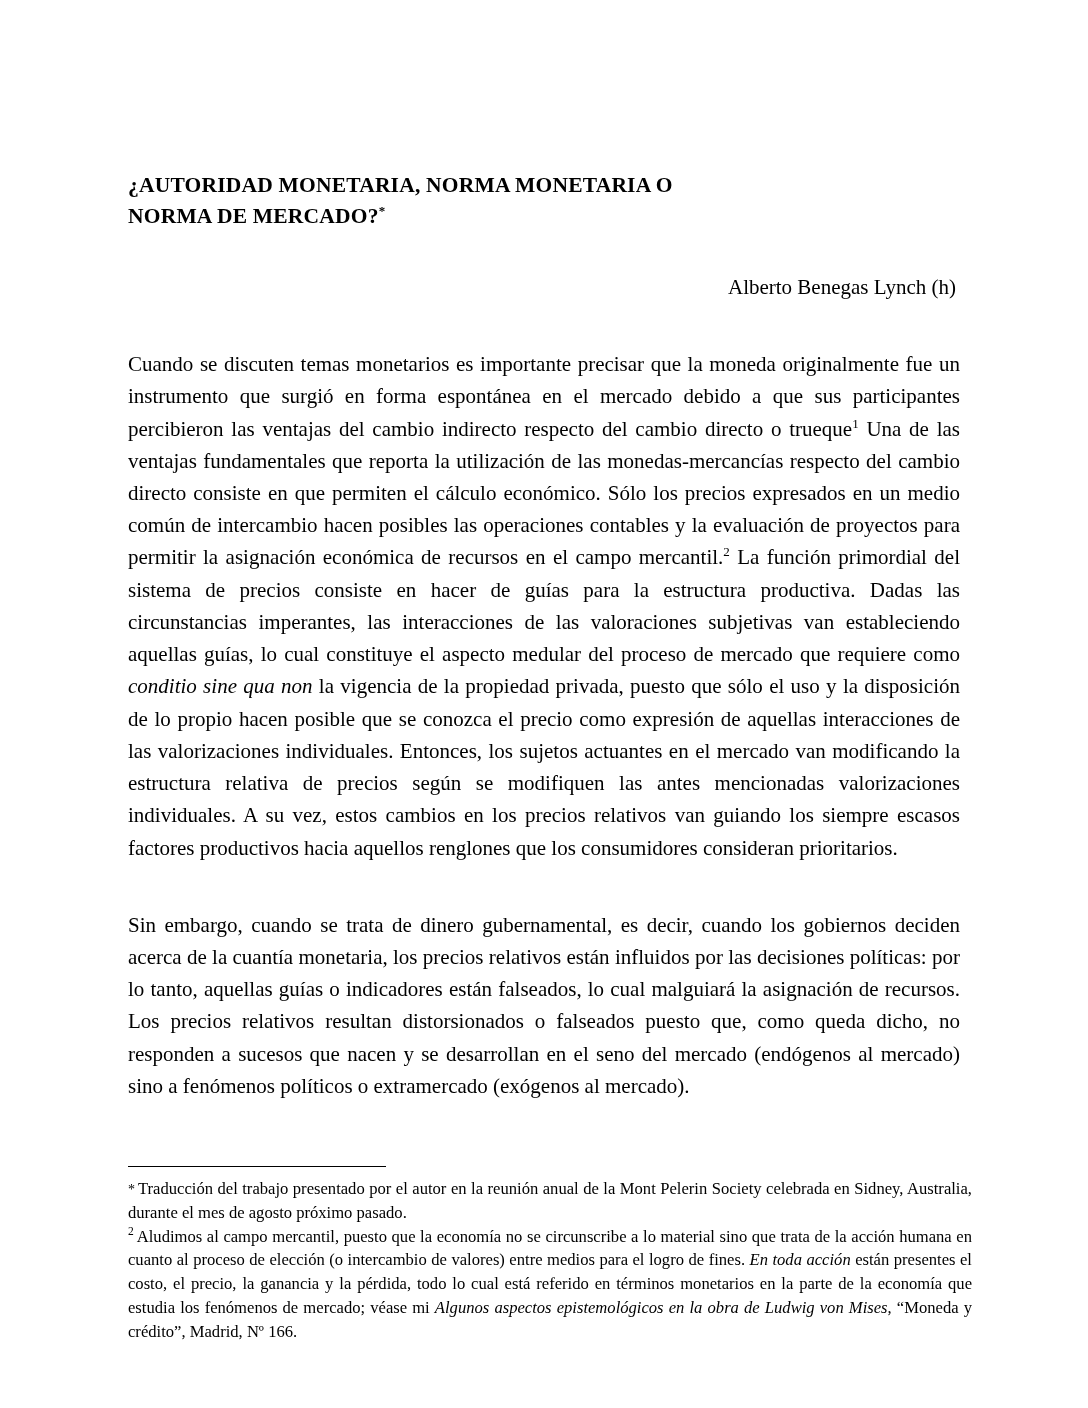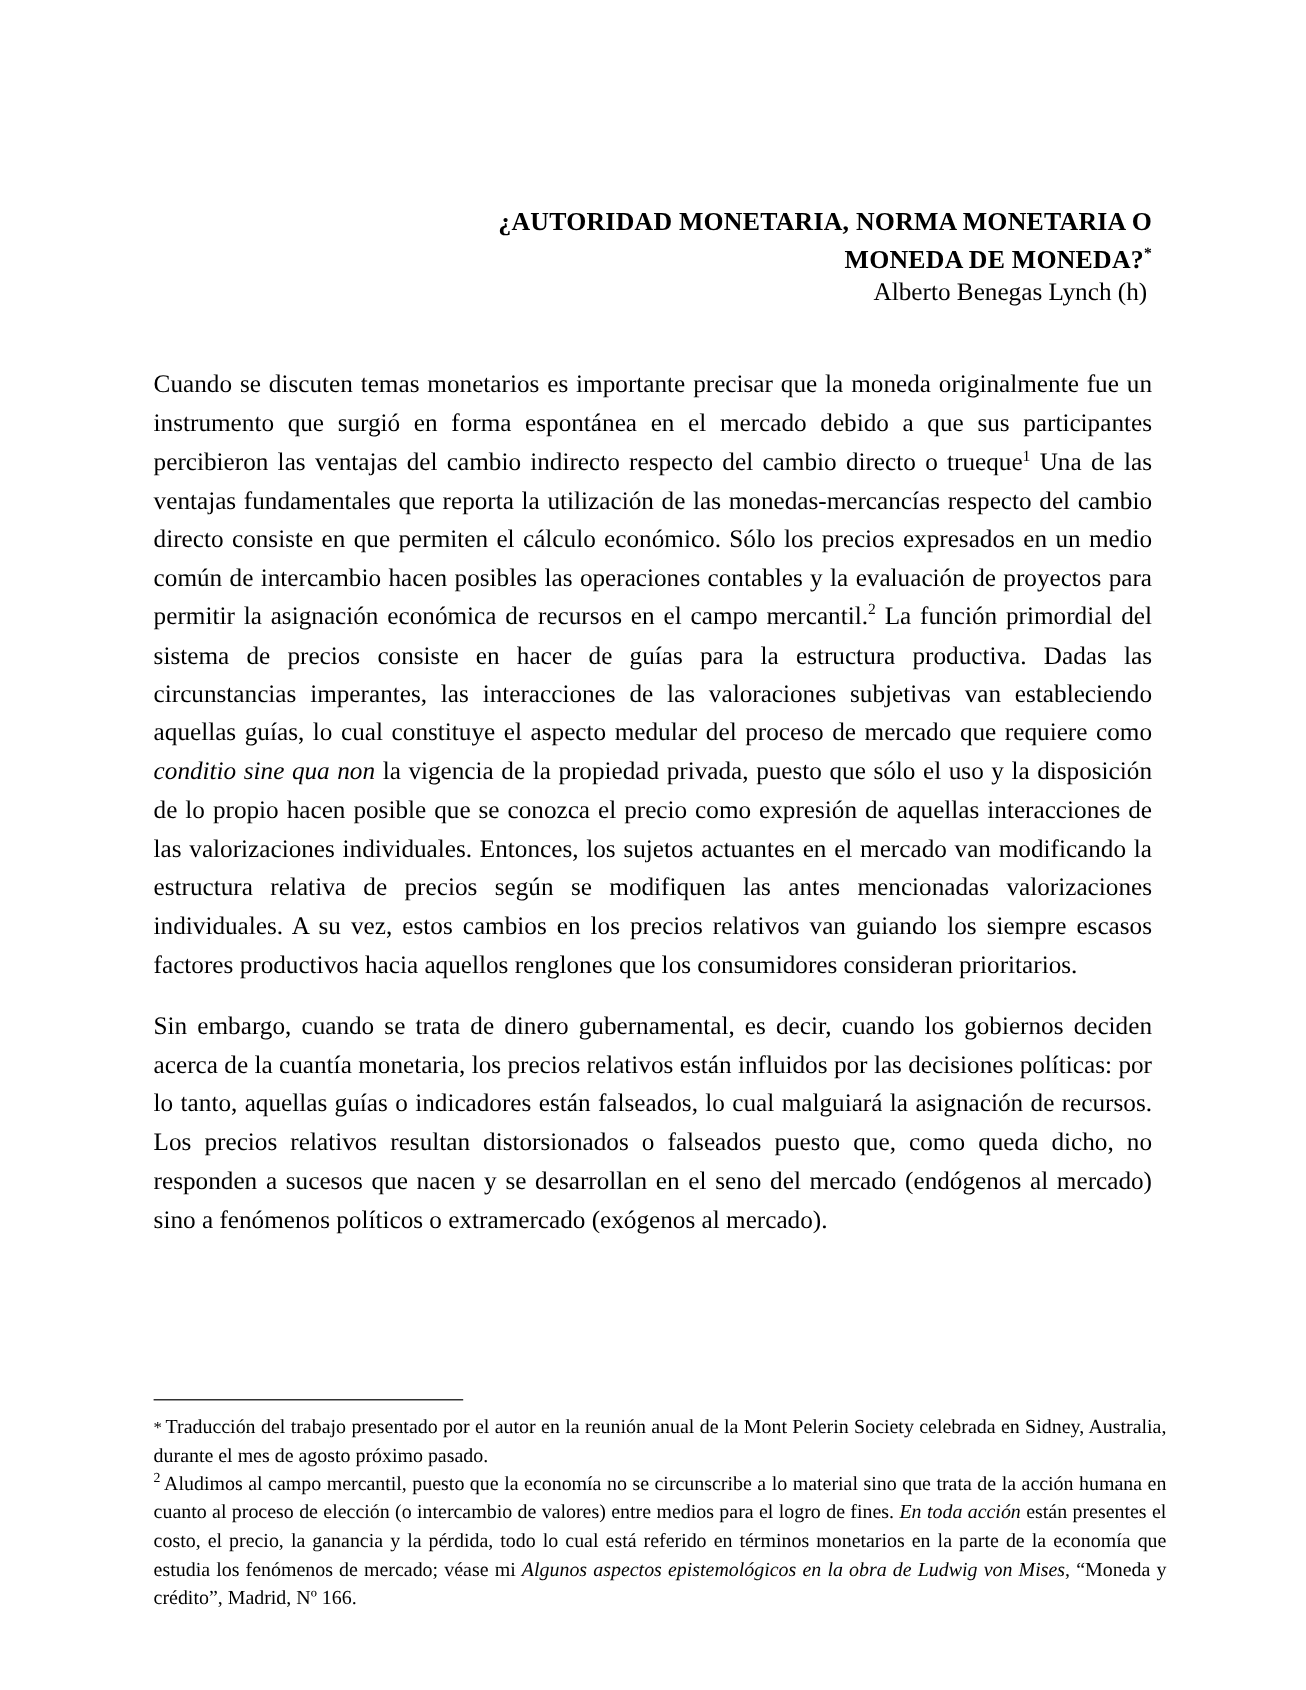--- a/index.html
+++ b/index.html
@@ -14,47 +14,48 @@
   .page {
     position: relative;
     width: 1088px;
     height: 1408px;
     background: #ffffff;
     box-sizing: border-box;
     padding: 170px 128px 0 128px;
     overflow: hidden;
   }
   .title {
-    text-align: right;
+    text-align: left;
     font-weight: bold;
     font-size: 21.5px;
     line-height: 1.42;
     letter-spacing: 0.2px;
     margin: 0;
   }
   .title .sup {
     font-size: 13px;
     vertical-align: super;
     font-weight: bold;
   }
   .author {
     text-align: right;
     font-size: 21px;
+    margin-top: 44px;
     margin-right: 4px;
   }
   .body-text {
     text-align: justify;
     font-size: 21px;
     line-height: 1.535;
     margin: 0;
     -webkit-hyphens: none;
     hyphens: none;
   }
   .p1 { margin-top: 48px; }
-  .p2 { margin-top: 19px; }
+  .p2 { margin-top: 45px; }
   .it { font-style: italic; }
   sup.fn {
     font-size: 13px;
     vertical-align: super;
     line-height: 0;
   }
   .footnote-area {
     position: absolute;
     left: 128px;
     right: 116px;
@@ -83,21 +84,21 @@
     vertical-align: baseline;
   }
 </style>
 </head>
 <body>
 
 <div class="page">
 
   <h1 class="title">
     <span>¿AUTORIDAD MONETARIA, NORMA MONETARIA O</span><br>
-    <span>MONEDA DE MONEDA?</span><span class="sup">*</span>
+    <span>NORMA DE MERCADO?</span><span class="sup">*</span>
   </h1>
 
   <div class="author">Alberto Benegas Lynch (h)</div>
 
   <p class="body-text p1">
     <span>Cuando se discuten temas monetarios es importante precisar que la moneda originalmente fue un instrumento que surgió en forma espontánea en el mercado debido a que sus participantes percibieron las ventajas del cambio indirecto respecto del cambio directo o trueque</span><sup class="fn">1</sup><span> Una de las ventajas fundamentales que reporta la utilización de las monedas-mercancías respecto del cambio directo consiste en que permiten el cálculo económico. Sólo los precios expresados en un medio común de intercambio hacen posibles las operaciones contables y la evaluación de proyectos para permitir la asignación económica de recursos en el campo mercantil.</span><sup class="fn">2</sup><span> La función primordial del sistema de precios consiste en hacer de guías para la estructura productiva. Dadas las circunstancias imperantes, las interacciones de las valoraciones subjetivas van estableciendo aquellas guías, lo cual constituye el aspecto medular del proceso de mercado que requiere como </span><span class="it">conditio sine qua non</span><span> la vigencia de la propiedad privada, puesto que sólo el uso y la disposición de lo propio hacen posible que se conozca el precio como expresión de aquellas interacciones de las valorizaciones individuales. Entonces, los sujetos actuantes en el mercado van modificando la estructura relativa de precios según se modifiquen las antes mencionadas valorizaciones individuales. A su vez, estos cambios en los precios relativos van guiando los siempre escasos factores productivos hacia aquellos renglones que los consumidores consideran prioritarios.</span>
   </p>
 
   <p class="body-text p2">Sin embargo, cuando se trata de dinero gubernamental, es decir, cuando los gobiernos deciden acerca de la cuantía monetaria, los precios relativos están influidos por las decisiones políticas: por lo tanto, aquellas guías o indicadores están falseados, lo cual malguiará la asignación de recursos. Los precios relativos resultan distorsionados o falseados puesto que, como queda dicho, no responden a sucesos que nacen y se desarrollan en el seno del mercado (endógenos al mercado) sino a fenómenos políticos o extramercado (exógenos al mercado).</p>
 

